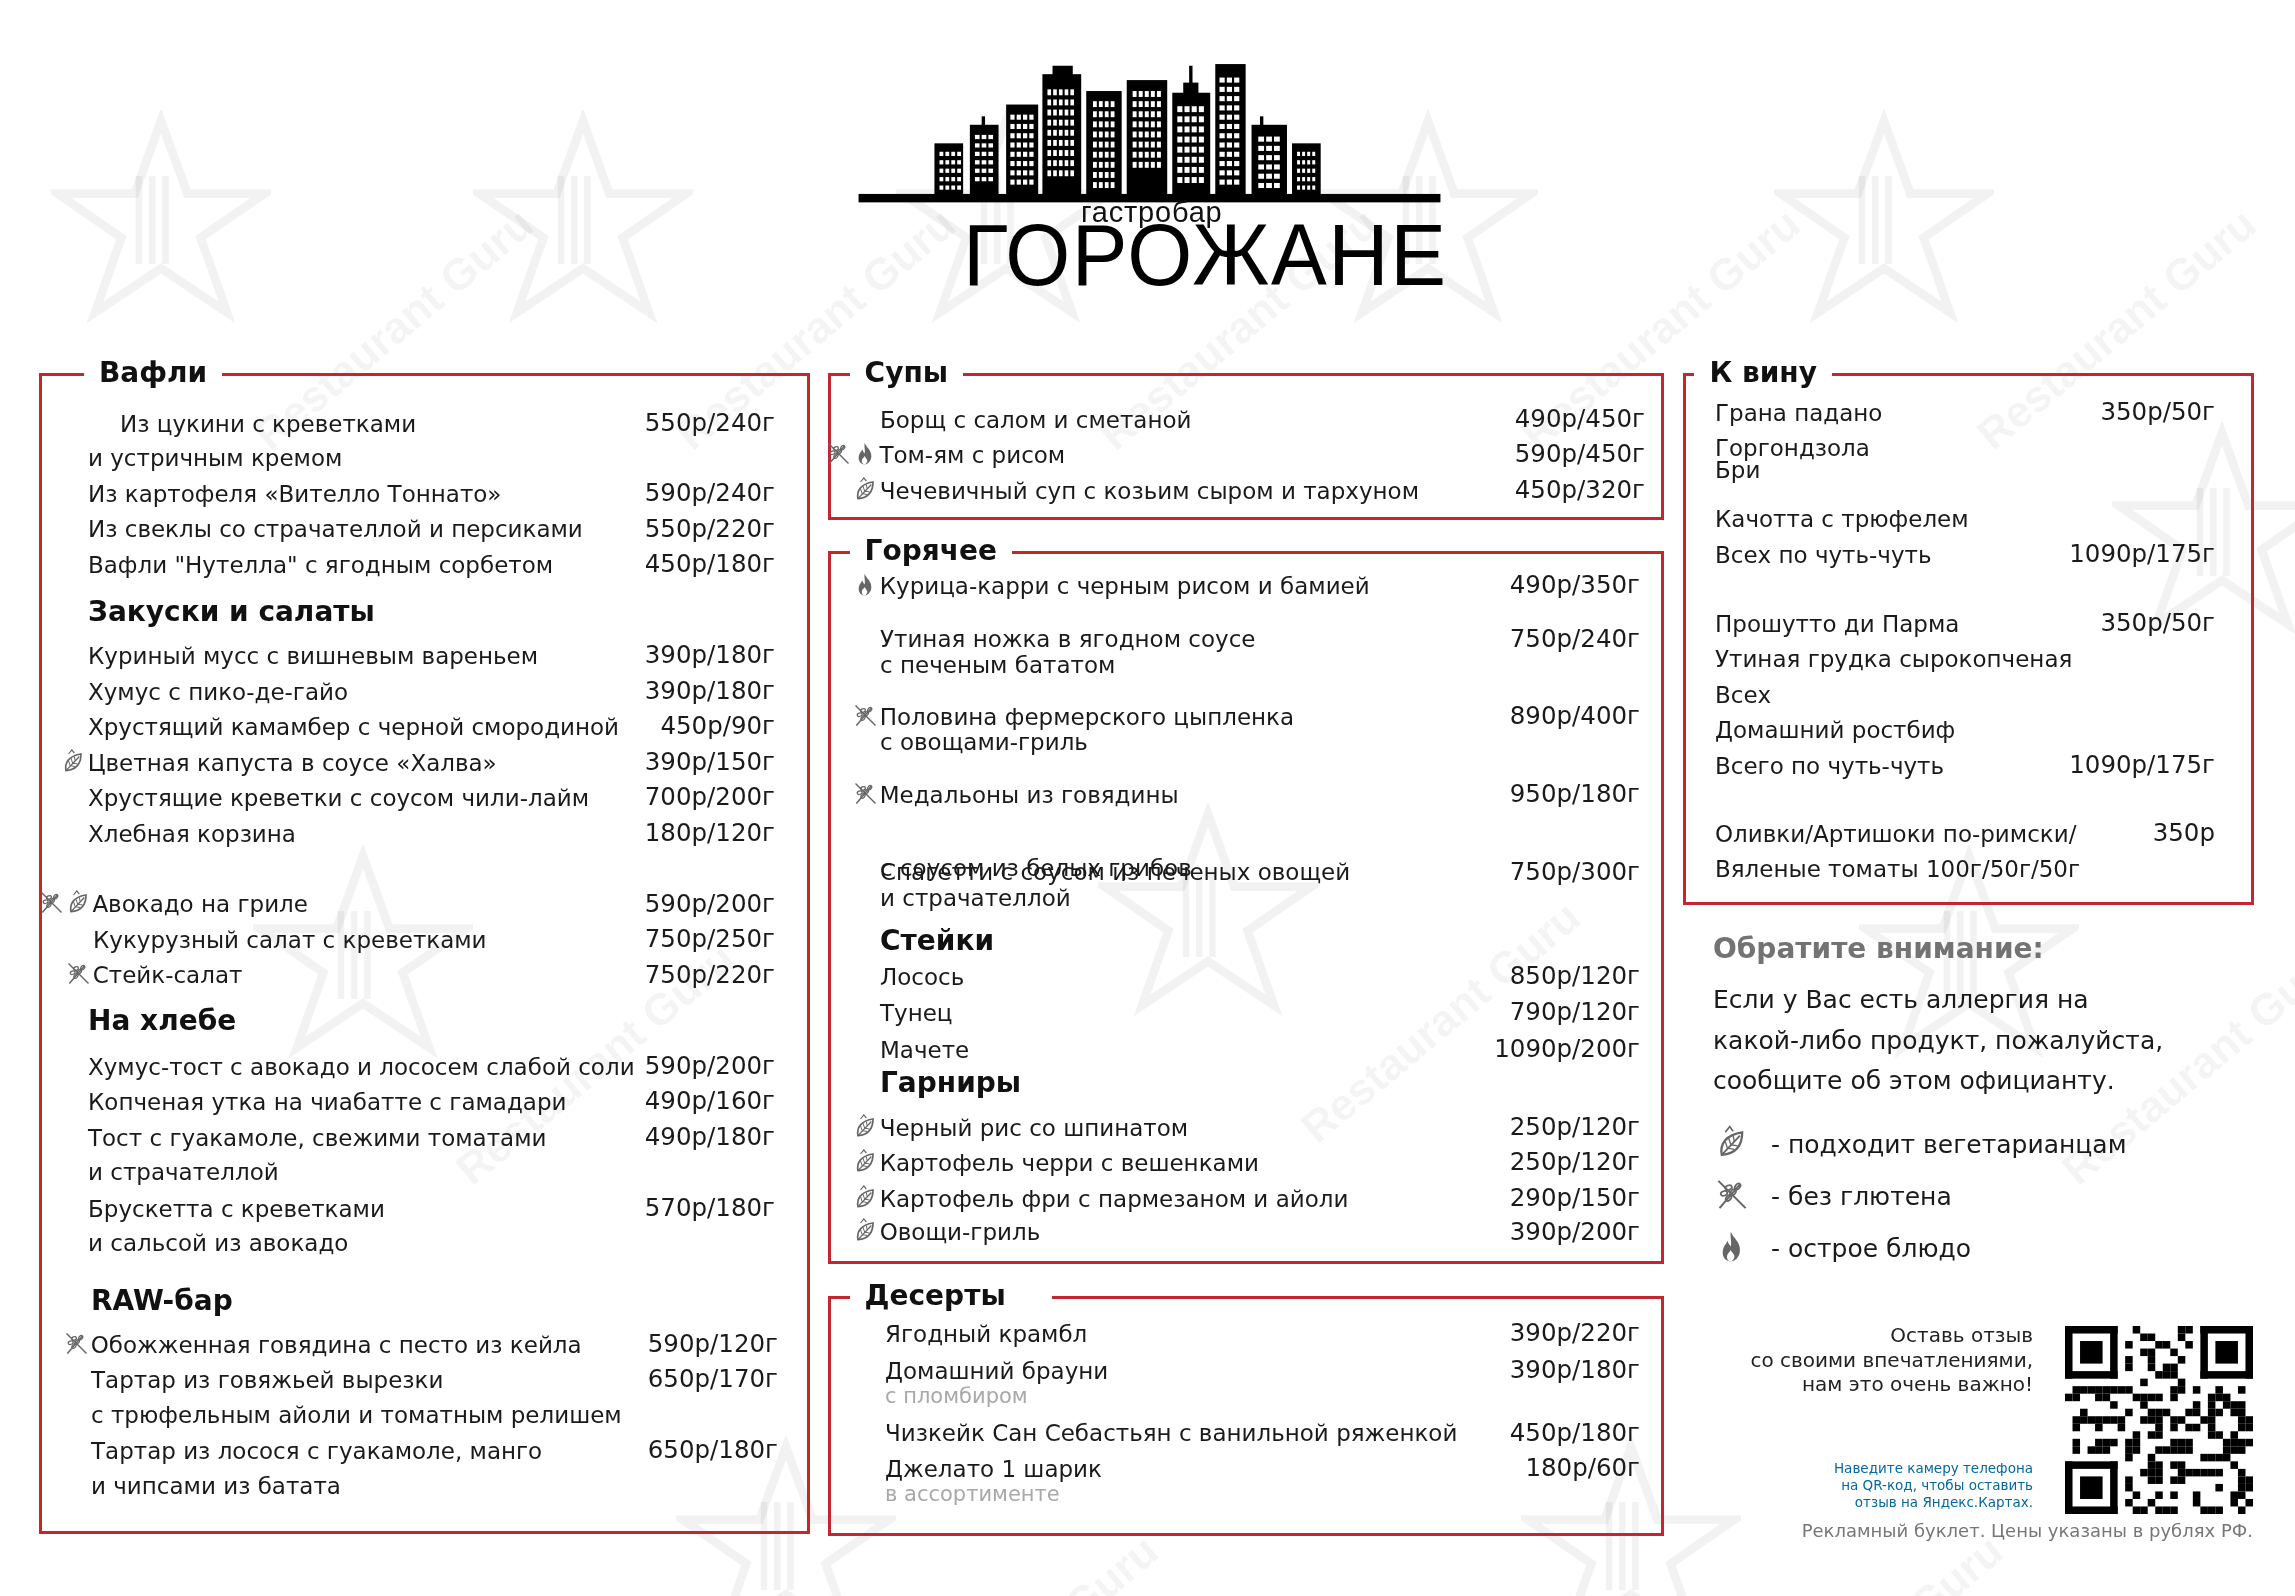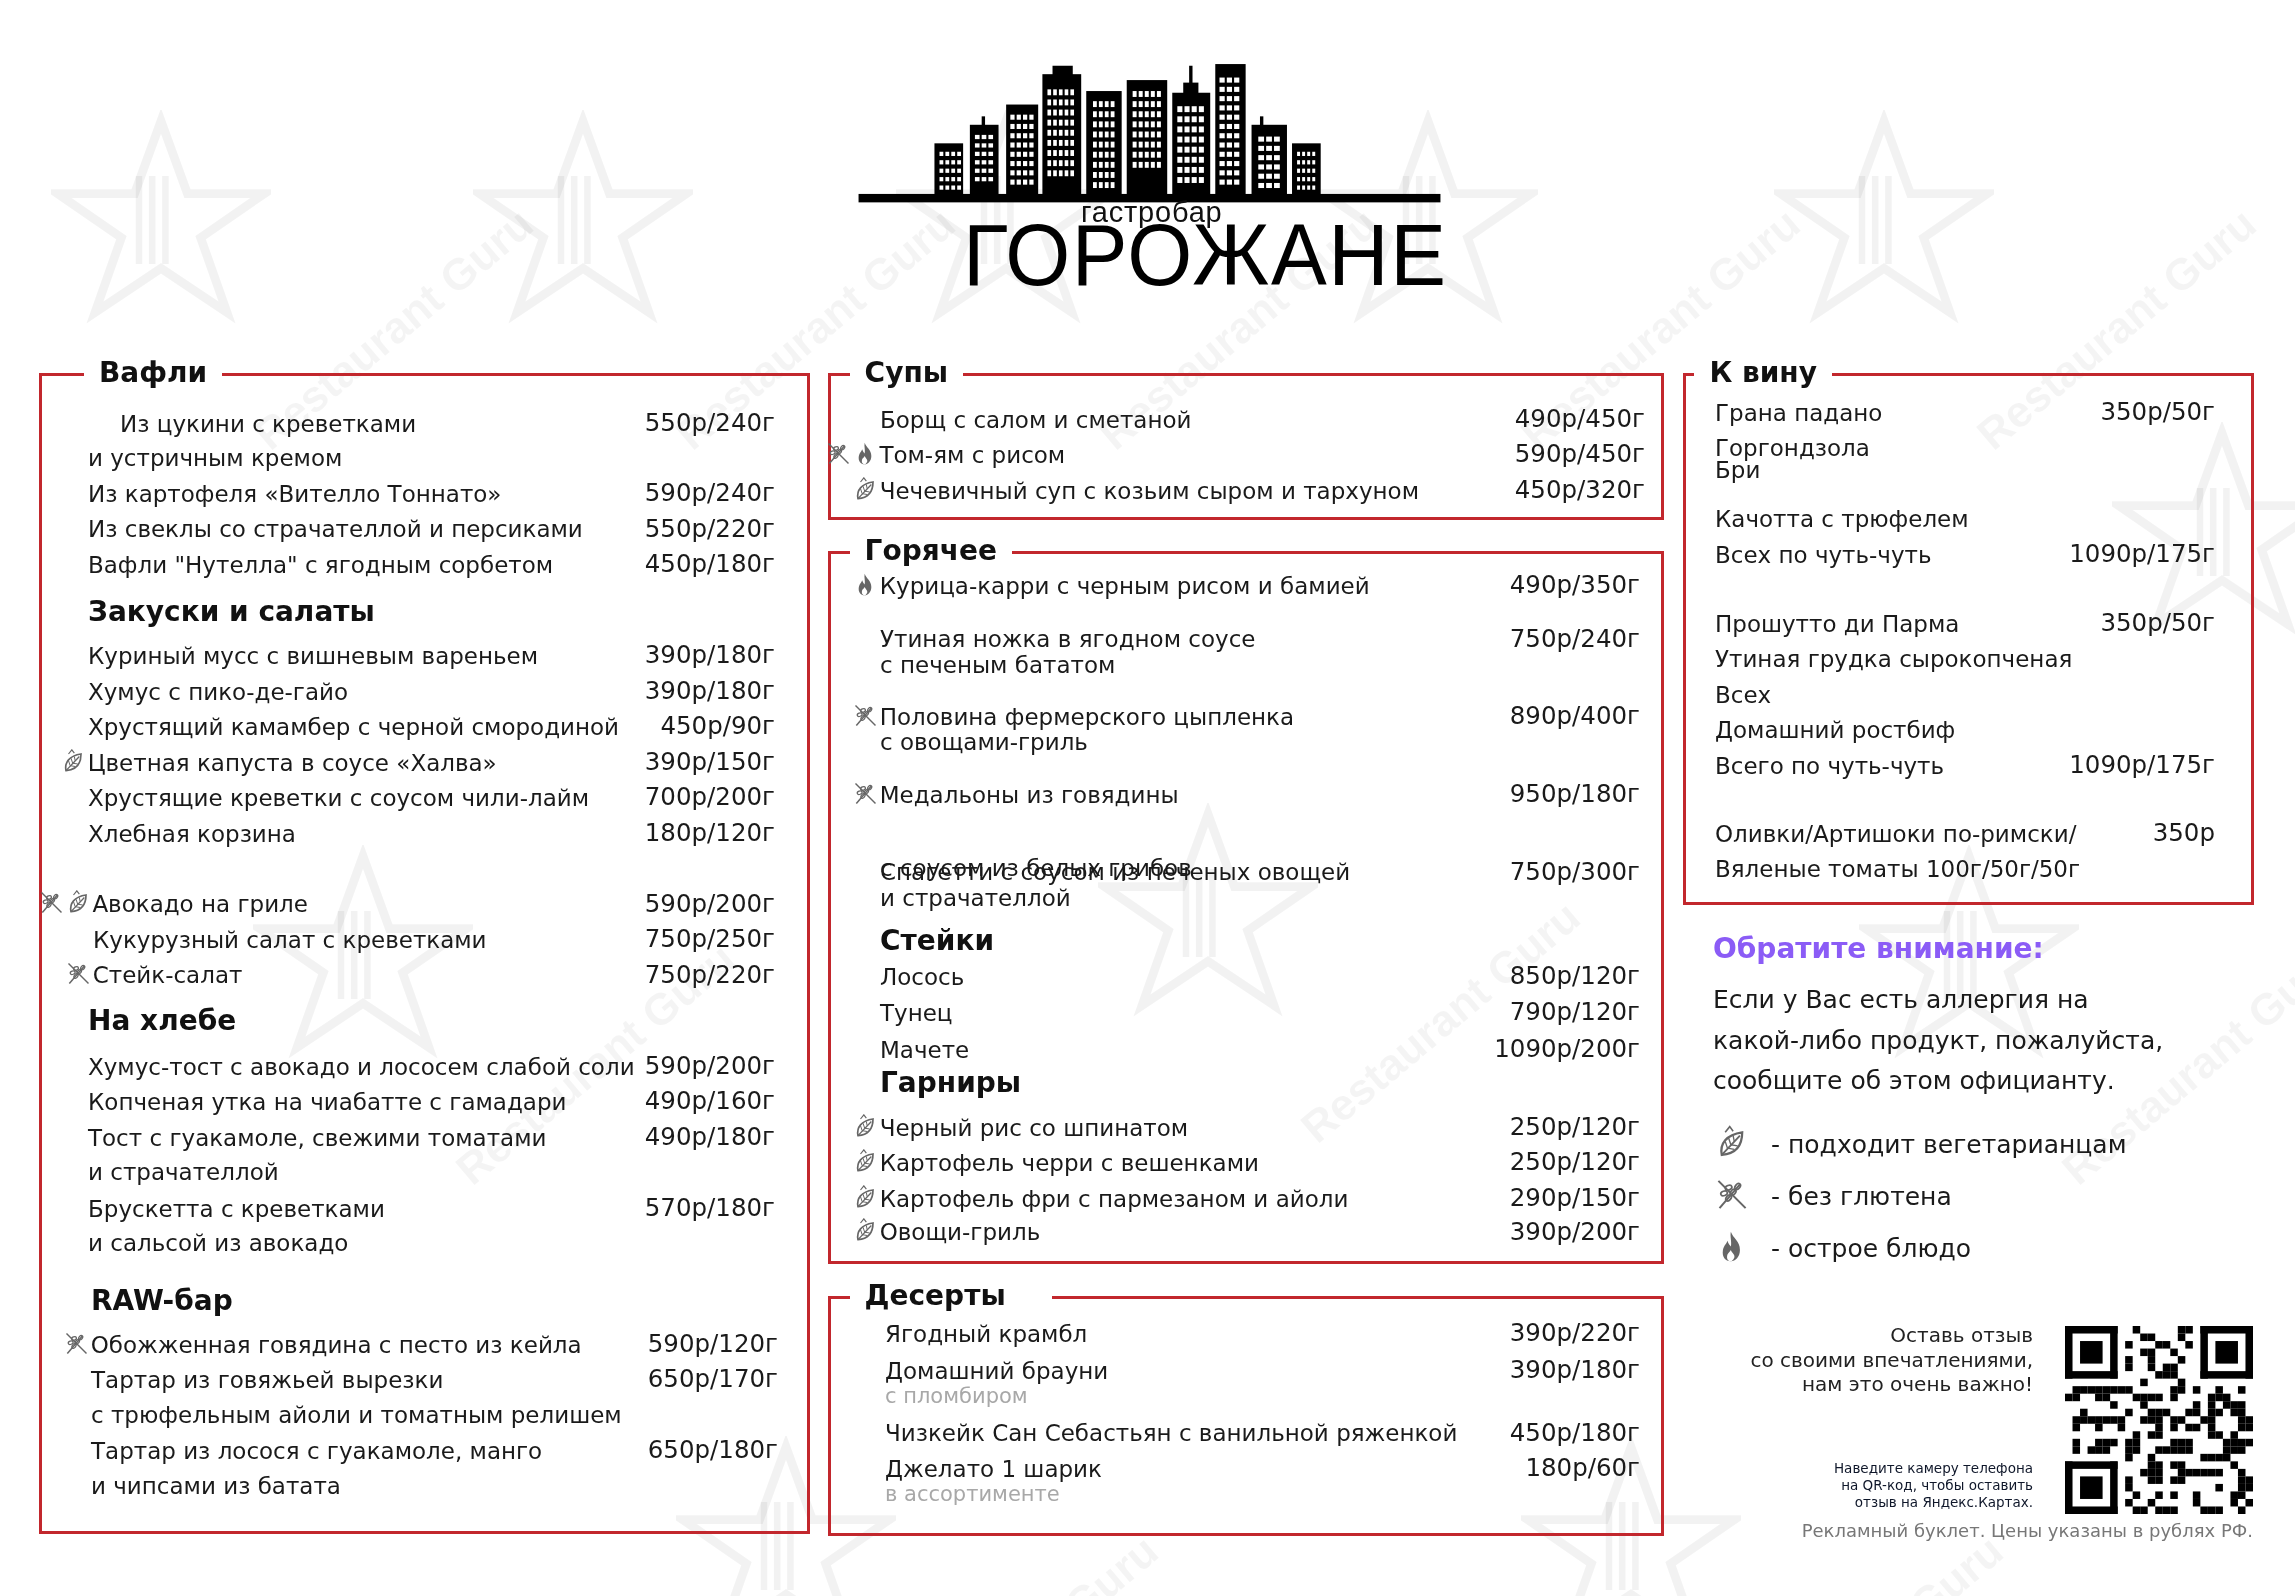--- a/index.html
+++ b/index.html
@@ -9,27 +9,27 @@
   .logo{position:absolute;left:858px;top:59px;width:583px;height:253px;}
   .logo-sub{position:absolute;left:1081px;top:196px;font-size:29px;font-family:"Liberation Sans",sans-serif;font-weight:300;color:#111;letter-spacing:0.8px;}
   .logo-title{position:absolute;left:963px;top:211px;font-size:88px;font-family:"Liberation Sans",sans-serif;color:#000;letter-spacing:1.7px;transform:scaleX(0.95);transform-origin:left;line-height:1;}
   .box{position:absolute;border:3.4px solid #c2272d;box-sizing:border-box;}
   .box-title{position:absolute;top:-20px;background:#fff;padding:0 15px;font-size:28px;font-weight:bold;color:#111;line-height:34px;}
   .sec{position:absolute;font-size:28px;font-weight:bold;color:#111;}
   .row{position:absolute;font-size:23px;line-height:29px;color:#1a1a1a;}
   .price{position:absolute;font-size:24.5px;line-height:29px;color:#1a1a1a;text-align:right;white-space:nowrap;}
   .sub{position:absolute;font-size:21px;color:#a8a8a8;}
   .ic{display:inline-block;width:25px;height:25px;vertical-align:-3.4px;margin-right:1.7px;}
-  .note-title{position:absolute;left:1713px;top:932px;font-size:28px;font-weight:bold;color:#8b5cf6;}
+  .note-title{position:absolute;left:1713px;top:932px;font-size:28px;font-weight:bold;color:#737373;}
   .note-text{position:absolute;left:1713px;font-size:25px;color:#1a1a1a;}
   .legend{position:absolute;left:1715px;font-size:25px;color:#1a1a1a;}
   .legend .ic{width:34px;height:37px;margin-right:22px;vertical-align:-8.4px;}
   .qr{position:absolute;left:2065px;top:1326px;width:188px;height:188px;}
   .qr-cta{position:absolute;right:262px;top:1323px;text-align:right;font-size:20px;line-height:24.5px;color:#222;}
-  .qr-hint{position:absolute;right:262px;top:1460px;text-align:right;font-size:13.5px;line-height:17px;color:#0f172a;}
+  .qr-hint{position:absolute;right:262px;top:1460px;text-align:right;font-size:13.5px;line-height:17px;color:#0369a1;}
   .footer{position:absolute;right:42px;top:1520px;font-size:18px;color:#777;}
 </style>
 </head>
 <body>
 
 <div id="watermarks">
     <div class="wm" style="left:220px;top:304px;">Restaurant Guru</div>
     <div class="wm-star" style="left:51px;top:110px;"><svg viewBox="0 0 100 100" width="100%" height="100%">
         <path d="M50 5 L62 38 L97 38 L68 58 L80 92 L50 72 L20 92 L32 58 L3 38 L38 38 Z" fill="none" stroke="rgba(0,0,0,0.05)" stroke-width="4"></path>
         <path d="M40 30 L40 70 M46 30 L46 70 M52 30 L52 70" stroke="rgba(0,0,0,0.05)" stroke-width="3"></path>

